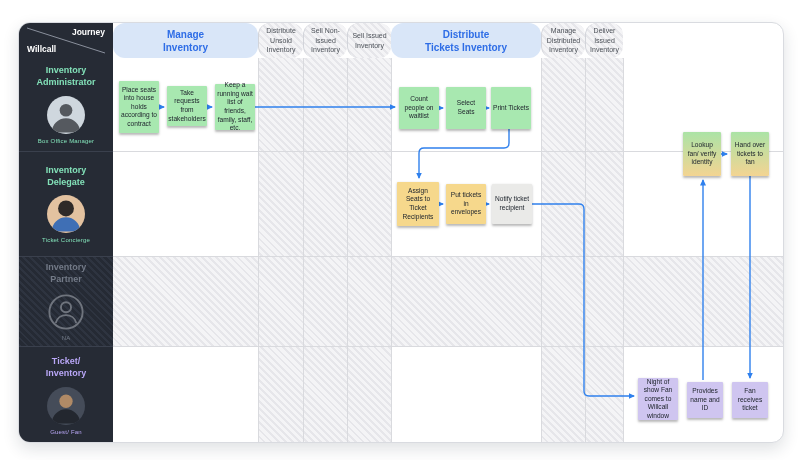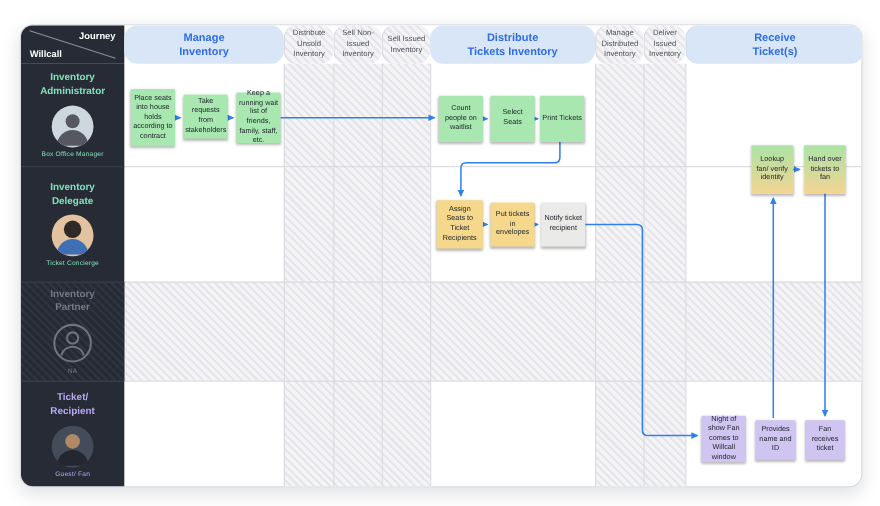--- a/index.html
+++ b/index.html
@@ -86,22 +86,20 @@
     <div class="col-h disabled hatch" style="left:328px;width:44px;">Sell Issued
 Inventory</div>
     <div class="col-h active" style="left:372px;width:150px;">Distribute
 Tickets Inventory</div>
     <div class="col-h disabled hatch" style="left:522px;width:44px;">Manage
 Distributed
 Inventory</div>
     <div class="col-h disabled hatch" style="left:566px;width:38px;">Deliver
 Issued
 Inventory</div>
-    <div class="col-h active" style="left:604px;width:162px;border-left:1px solid #c9d4e6;">Receive
-Ticket(s)</div>
 
     <div id="panel">
       <div class="pcell" style="top:0;height:93px;border-top:none;">
         <div class="ptitle teal">Inventory
 Administrator</div>
         <div class="avatar" style="background:#cfd7de;">
           <svg viewBox="0 0 24 24" width="38" height="38">
               <circle cx="12" cy="9" r="4" fill="#55595f"></circle>
               <path d="M3 23c0-5 4-9 9-9s9 4 9 9" fill="#55595f"></path>
             </svg>
@@ -126,21 +124,21 @@
           <svg viewBox="0 0 24 24" width="38" height="38" fill="none" stroke="#6f747d" stroke-width="1.2">
             <circle cx="12" cy="12" r="10.5"></circle>
               <circle cx="12" cy="9" r="3.2"></circle>
             <path d="M5.5 19c.8-3 3.4-5 6.5-5s5.7 2 6.5 5"></path>
           </svg>
         </div>
         <div class="psub gray">NA</div>
       </div>
       <div class="pcell" style="top:288px;height:98px;">
         <div class="ptitle purpletxt">Ticket/
-Recipient</div>
+Inventory</div>
         <div class="avatar" style="background:#454c59;">
           <svg viewBox="0 0 24 24" width="38" height="38">
               <circle cx="12" cy="9" r="4.2" fill="#b08a66"></circle>
               <path d="M3 23c0-5 4-9 9-9s9 4 9 9" fill="#23272f"></path>
             </svg>
         </div>
         <div class="psub purpletxt">Guest/ Fan</div>
       </div>
     </div>
 

